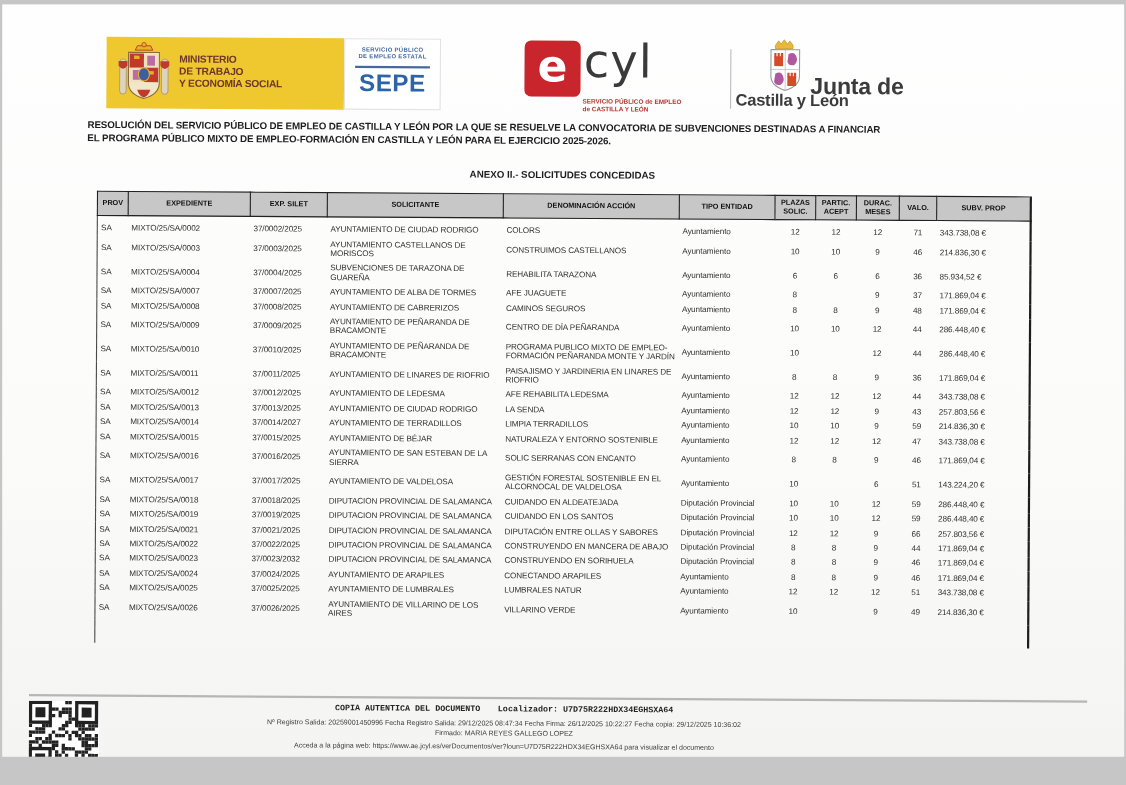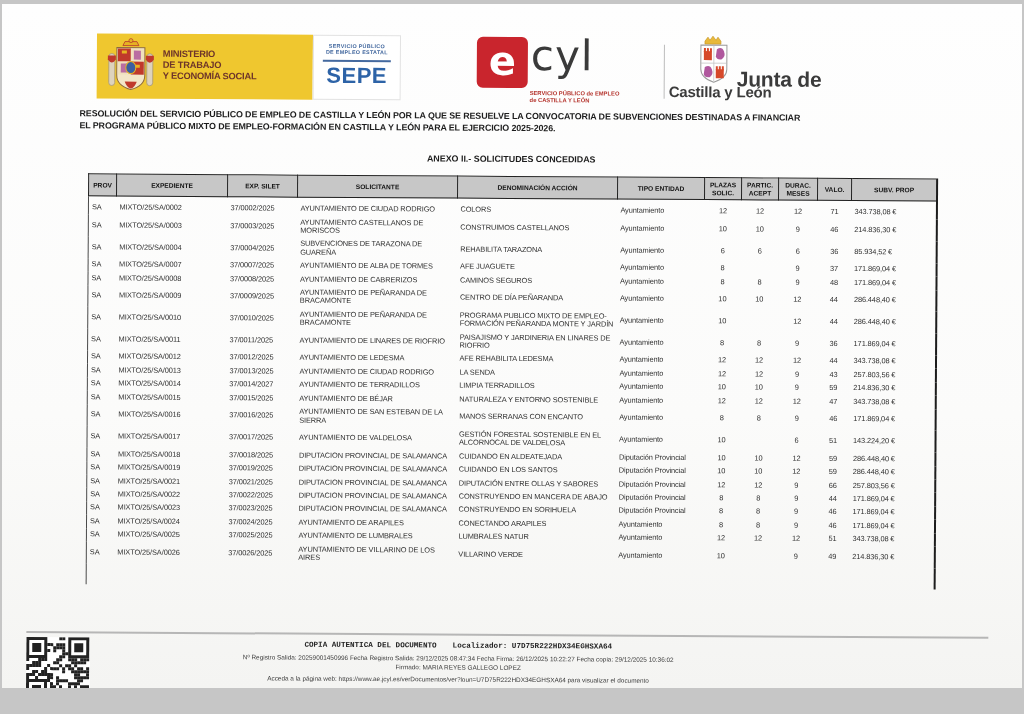--- a/index.html
+++ b/index.html
@@ -329,21 +329,21 @@
               <td class="c7">12</td>
               <td class="c8">12</td>
               <td class="c9">47</td>
               <td class="c10">343.738,08 €</td>
             </tr>
             <tr>
               <td class="c0">SA</td>
               <td class="c1">MIXTO/25/SA/0016</td>
               <td class="c2">37/0016/2025</td>
               <td class="c3">AYUNTAMIENTO DE SAN ESTEBAN DE LA SIERRA</td>
-              <td class="c4">MANOS SERRANAS CON ENCANTO</td>
+              <td class="c4">SOLIC SERRANAS CON ENCANTO</td>
               <td class="c5">Ayuntamiento</td>
               <td class="c6">8</td>
               <td class="c7">8</td>
               <td class="c8">9</td>
               <td class="c9">46</td>
               <td class="c10">171.869,04 €</td>
             </tr>
             <tr>
               <td class="c0">SA</td>
               <td class="c1">MIXTO/25/SA/0017</td>
@@ -405,21 +405,21 @@
               <td class="c5">Diputación Provincial</td>
               <td class="c6">8</td>
               <td class="c7">8</td>
               <td class="c8">9</td>
               <td class="c9">44</td>
               <td class="c10">171.869,04 €</td>
             </tr>
             <tr>
               <td class="c0">SA</td>
               <td class="c1">MIXTO/25/SA/0023</td>
-              <td class="c2">37/0023/2025</td>
+              <td class="c2">37/0023/2032</td>
               <td class="c3">DIPUTACION PROVINCIAL DE SALAMANCA</td>
               <td class="c4">CONSTRUYENDO EN SORIHUELA</td>
               <td class="c5">Diputación Provincial</td>
               <td class="c6">8</td>
               <td class="c7">8</td>
               <td class="c8">9</td>
               <td class="c9">46</td>
               <td class="c10">171.869,04 €</td>
             </tr>
             <tr>

